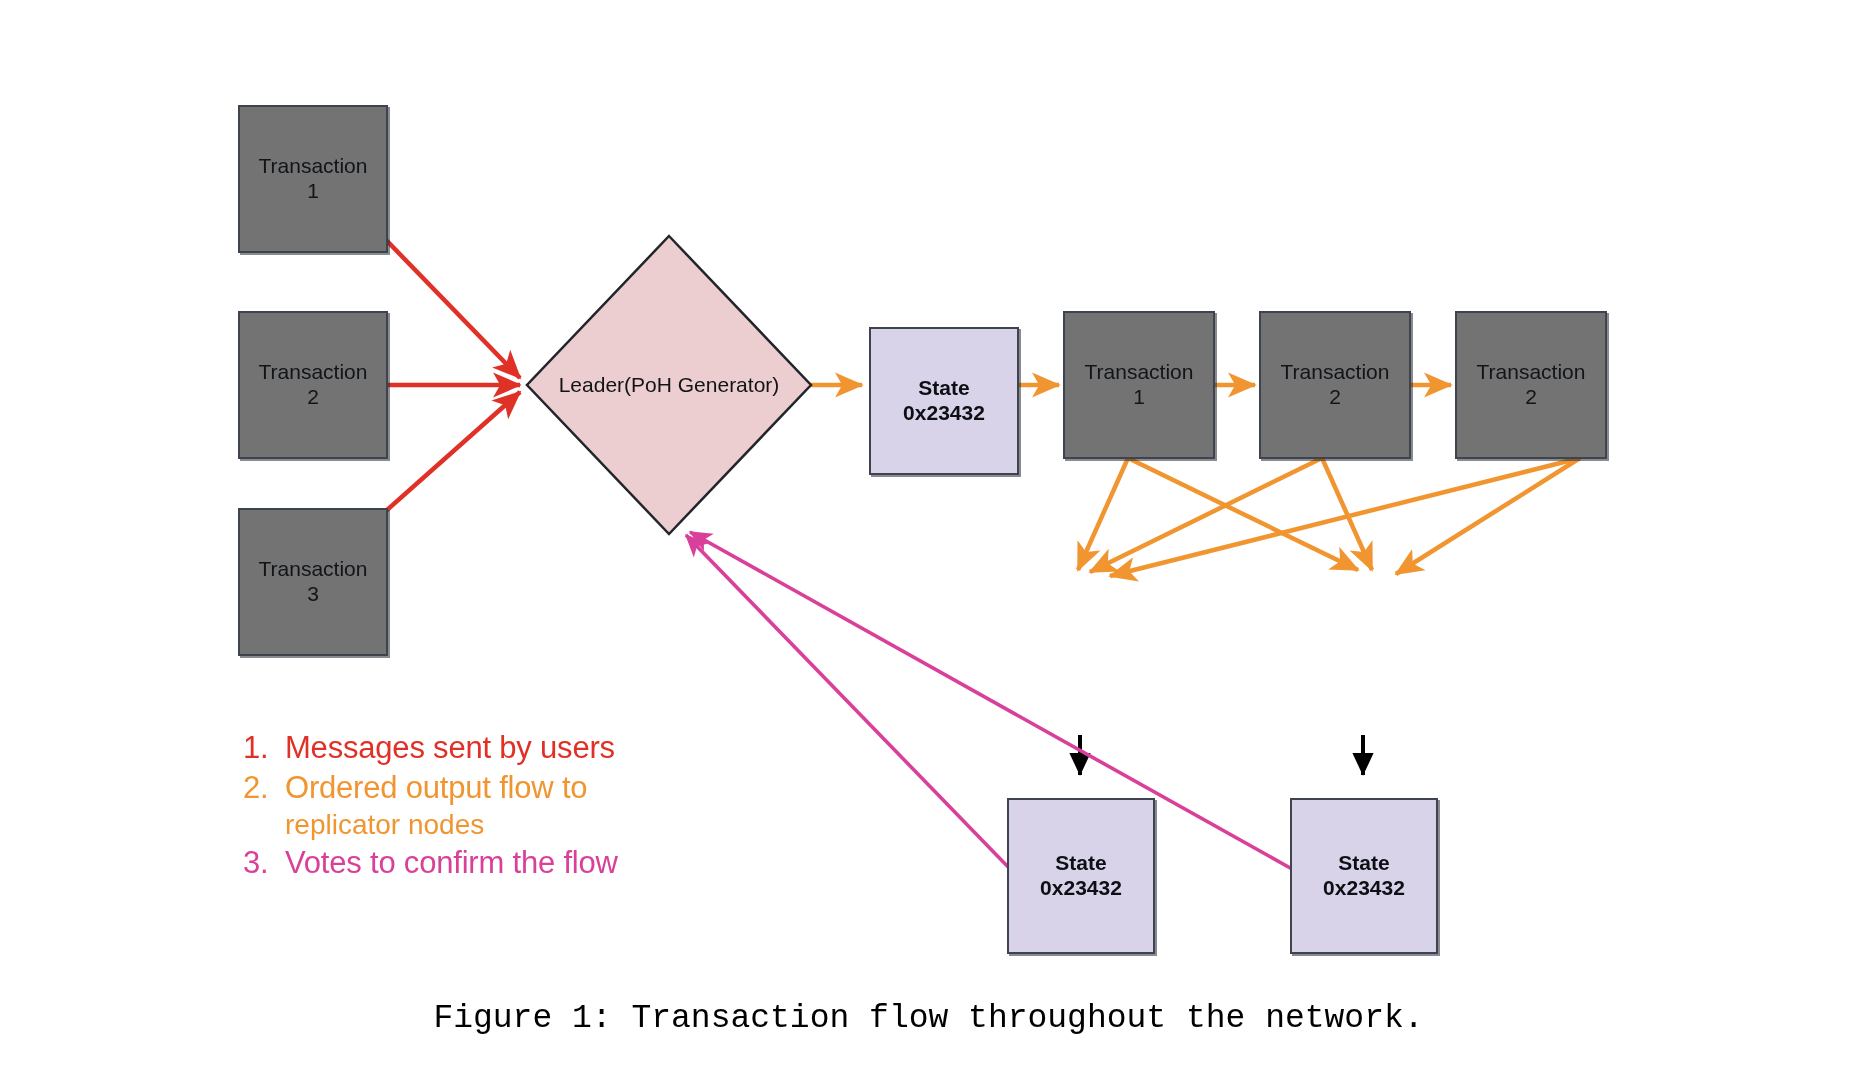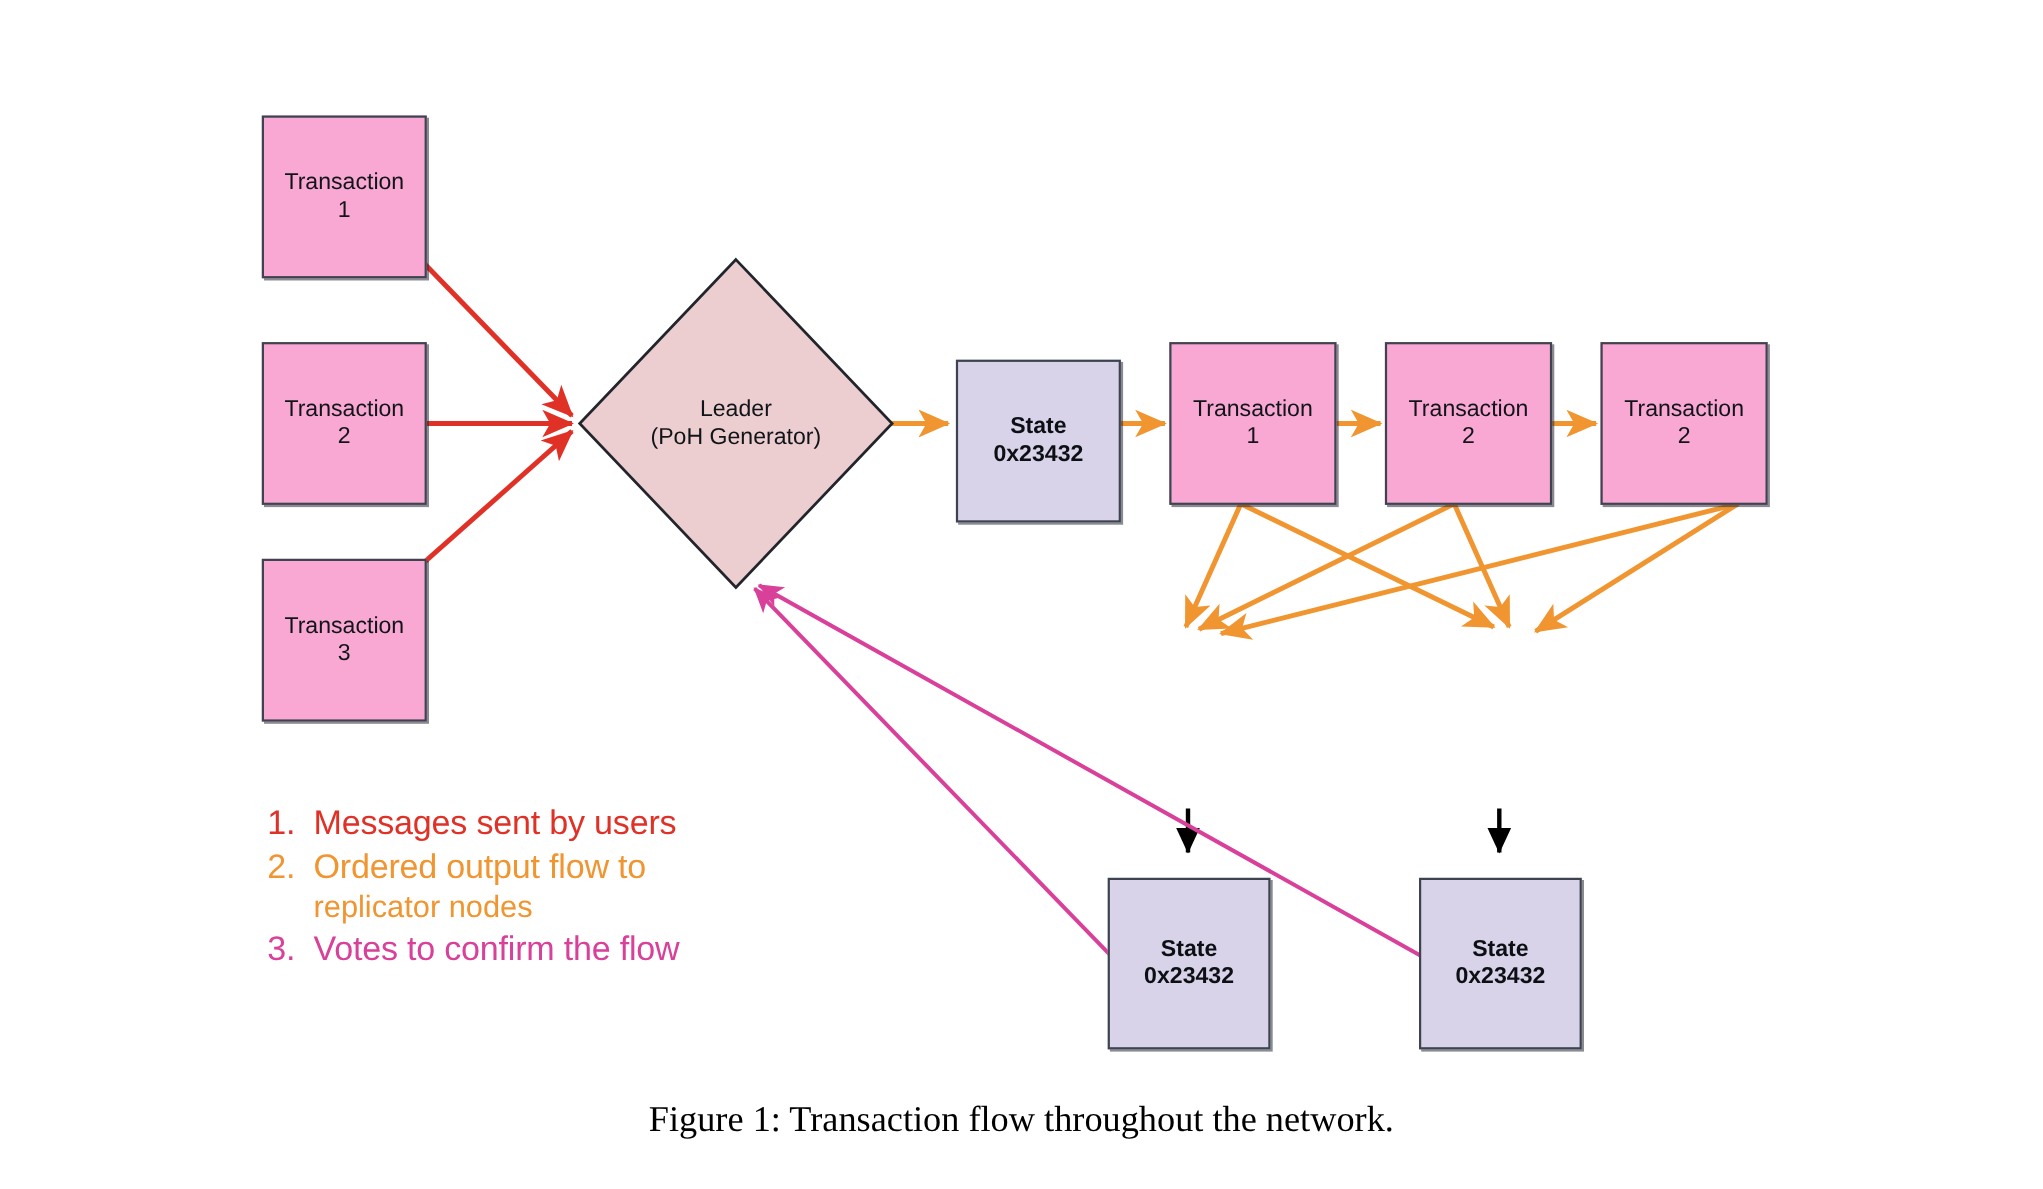--- a/index.html
+++ b/index.html
@@ -35,42 +35,42 @@
     align-items: center;
     justify-content: center;
     text-align: center;
     line-height: 1.18;
   }
   .box {
     border: 2px solid #3d4450;
     box-shadow: 2px 2px 0 rgba(40,44,52,0.55);
   }
   .box-tx {
-    background: #f9a8d4;
+    background: #737373;
     font-size: 21px;
     color: #111418;
     font-weight: 400;
   }
   .box-state {
     background: #d8d3e8;
     font-size: 21px;
     color: #0c0f14;
     font-weight: bold;
     margin-top: 16px;
   }
   .diamond-wrap {
     position: absolute;
   }
   .diamond-label {
     position: absolute;
     left: 0; top: 0;
     width: 100%;
     height: 100%;
     display: flex;
-    flex-direction: column;
+    flex-direction: row;
     align-items: center;
     justify-content: center;
     text-align: center;
     font-size: 21px;
     color: #111418;
     line-height: 1.25;
     pointer-events: none;
   }
   .cyl-wrap {
     position: absolute;
@@ -109,21 +109,21 @@
     padding-left: 42px;
     font-size: 28px;
     line-height: 1.28;
   }
   .caption {
     position: absolute;
     left: 0;
     top: 1000px;
     width: 1857px;
     text-align: center;
-    font-family: Liberation Serif, serif;
+    font-family: Liberation Mono, monospace;
     font-size: 33px;
     color: #000000;
   }
 </style>
 </head>
 <body>
 
 <div id="figure-root">
 
   <svg id="edges" viewBox="0 0 1857 1081" width="1857" height="1081" xmlns="http://www.w3.org/2000/svg">

